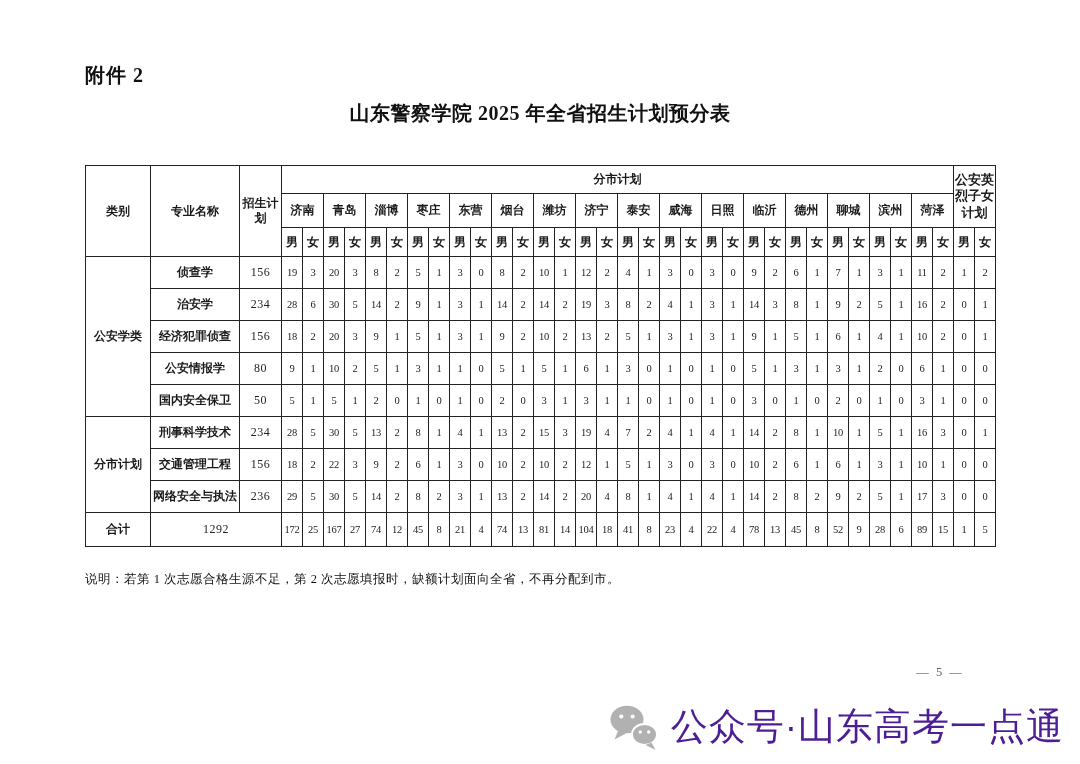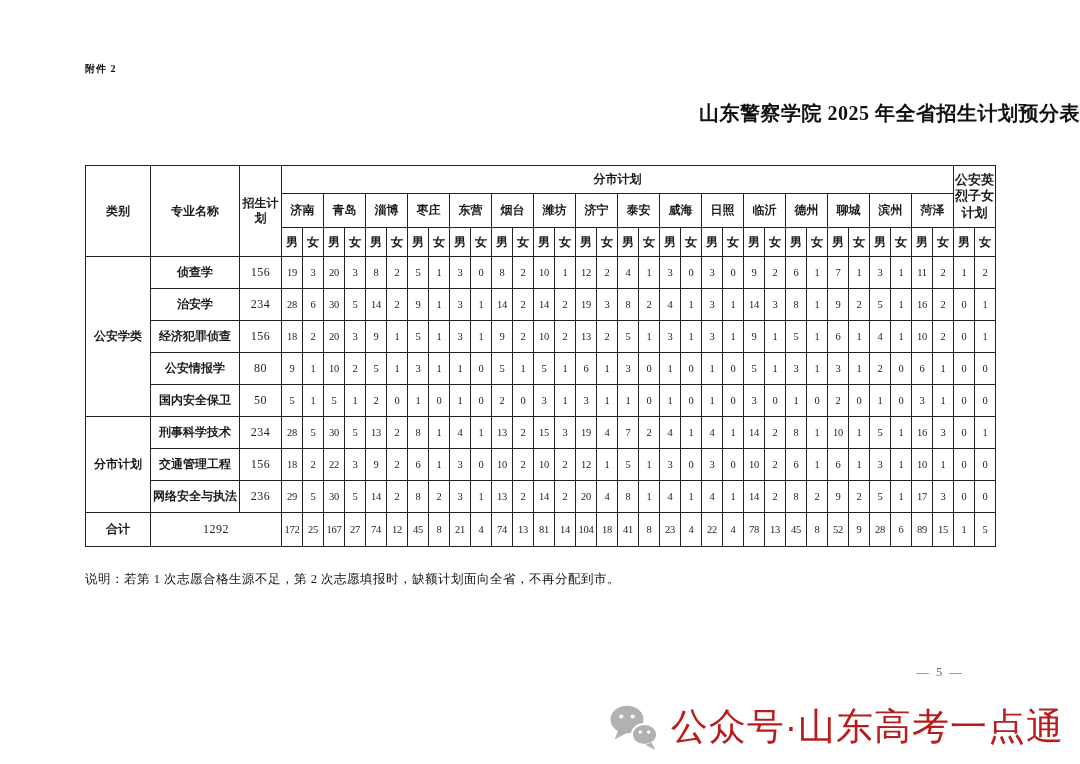--- a/index.html
+++ b/index.html
@@ -2,25 +2,25 @@
 <html><head>
 <meta charset="utf-8">
 <style>
   html,body { margin:0; padding:0; background:#fff; }
   .page {
     position:relative; width:1080px; height:764px; background:#ffffff;
     font-family:"Liberation Serif","DejaVu Serif",serif; color:#111; overflow:hidden;
   }
   .attachment {
     position:absolute; left:85px; top:62px;
-    font-size:10px; font-weight:bold; letter-spacing:1px;
+    font-size:20px; font-weight:bold; letter-spacing:1px;
   }
   .title {
     position:absolute; left:0; right:0; top:100px; margin:0;
-    text-align:right; font-size:20px; font-weight:bold; letter-spacing:0.5px;
+    text-align:center; font-size:20px; font-weight:bold; letter-spacing:0.5px;
   }
   table.plan-table {
     position:absolute; left:85px; top:165px; width:910px;
     border-collapse:collapse; table-layout:fixed;
   }
   .plan-table th, .plan-table td {
     border:1px solid #222; padding:0; text-align:center; vertical-align:middle;
     overflow:hidden; line-height:1.25;
   }
   .plan-table thead tr:nth-child(1) th { height:27px; }
@@ -38,21 +38,21 @@
     font-size:12.5px; font-weight:normal; letter-spacing:0.5px;
   }
   .page-number {
     position:absolute; left:895px; top:665px; width:90px; text-align:center;
     font-size:12.5px; color:#666; letter-spacing:2px;
   }
   .watermark {
     position:absolute; right:16px; top:700px; height:54px;
     display:flex; align-items:center; gap:13px;
     font-family:"Liberation Sans","DejaVu Sans",sans-serif;
-    font-size:37px; color:#b91c1c; font-weight:400; letter-spacing:1px;
+    font-size:37px; color:#4c1d95; font-weight:400; letter-spacing:1px;
   }
   .wechat-icon { display:block; }
 </style>
 </head>
 <body>
 
 <div class="page">
 
   <div class="attachment">附件 2</div>
 

